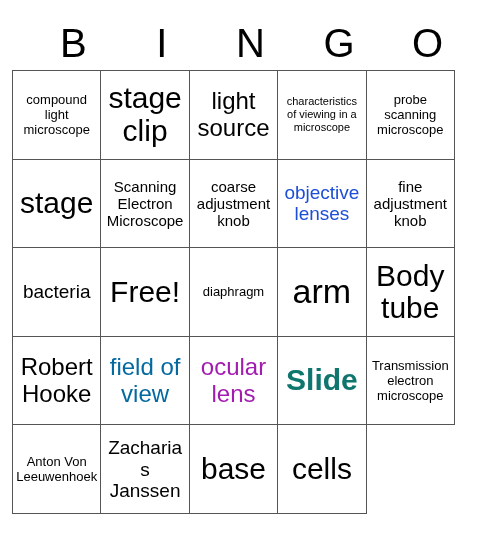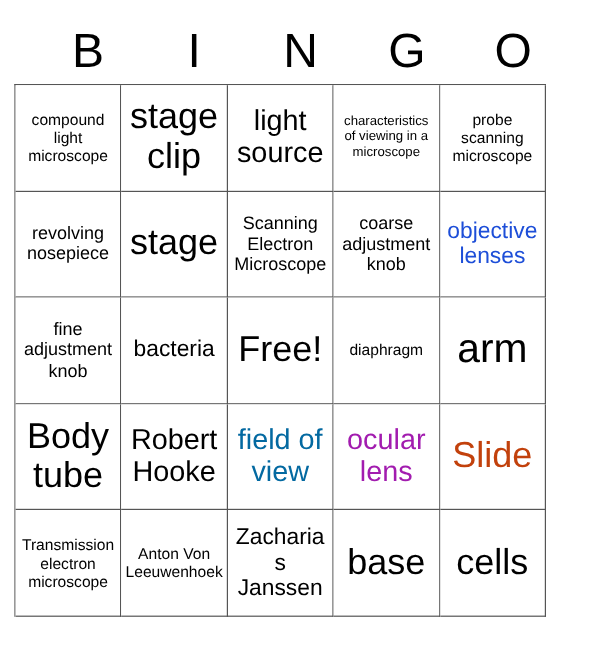--- a/index.html
+++ b/index.html
@@ -104,23 +104,20 @@
     <div class="cell fs-xl" style="border-color: rgb(85, 85, 85); background-color: rgb(255, 255, 255);">
       <span class="cell-text" style="color: rgb(0, 0, 0);">light source</span>
     </div>
     <div class="cell fs-xs" style="border-color: rgb(85, 85, 85); background-color: rgb(255, 255, 255);">
       <span class="cell-text" style="color: rgb(0, 0, 0);">characteristics of viewing in a microscope</span>
     </div>
     <div class="cell fs-s" style="border-color: rgb(85, 85, 85); background-color: rgb(255, 255, 255);">
       <span class="cell-text" style="color: rgb(0, 0, 0);">probe scanning microscope</span>
     </div>
 
-    <div class="cell fs-m" style="border-color: rgb(85, 85, 85); background-color: rgb(255, 255, 255);">
-      <span class="cell-text" style="color: rgb(0, 0, 0);">revolving nosepiece</span>
-    </div>
     <div class="cell fs-xxl" style="border-color: rgb(85, 85, 85); background-color: rgb(255, 255, 255);">
       <span class="cell-text" style="color: rgb(0, 0, 0);">stage</span>
     </div>
     <div class="cell fs-m" style="border-color: rgb(85, 85, 85); background-color: rgb(255, 255, 255);">
       <span class="cell-text" style="color: rgb(0, 0, 0);">Scanning Electron Microscope</span>
     </div>
     <div class="cell fs-m" style="border-color: rgb(85, 85, 85); background-color: rgb(255, 255, 255);">
       <span class="cell-text" style="color: rgb(0, 0, 0);">coarse adjustment knob</span>
     </div>
     <div class="cell fs-l" style="border-color: rgb(85, 85, 85); background-color: rgb(255, 255, 255);">
@@ -149,21 +146,21 @@
     <div class="cell fs-xl" style="border-color: rgb(85, 85, 85); background-color: rgb(255, 255, 255);">
       <span class="cell-text" style="color: rgb(0, 0, 0);">Robert Hooke</span>
     </div>
     <div class="cell fs-xl" style="border-color: rgb(85, 85, 85); background-color: rgb(255, 255, 255);">
       <span class="cell-text" style="color: #0369a1;">field of view</span>
     </div>
     <div class="cell fs-xl" style="border-color: rgb(85, 85, 85); background-color: rgb(255, 255, 255);">
       <span class="cell-text" style="color: #a21caf;">ocular lens</span>
     </div>
     <div class="cell fs-xxl" style="border-color: rgb(85, 85, 85); background-color: rgb(255, 255, 255);">
-      <span class="cell-text" style="color: #c2410c;">Slide</span>
+      <span class="cell-text" style="color: #0f766e; font-weight: bold;">Slide</span>
     </div>
 
     <div class="cell fs-s" style="border-color: rgb(85, 85, 85); background-color: rgb(255, 255, 255);">
       <span class="cell-text" style="color: rgb(0, 0, 0);">Transmission electron microscope</span>
     </div>
     <div class="cell fs-s" style="border-color: rgb(85, 85, 85); background-color: rgb(255, 255, 255);">
       <span class="cell-text" style="color: rgb(0, 0, 0);">Anton Von Leeuwenhoek</span>
     </div>
     <div class="cell fs-l" style="border-color: rgb(85, 85, 85); background-color: rgb(255, 255, 255);">
       <span class="cell-text" style="color: rgb(0, 0, 0);">Zacharias Janssen</span>

